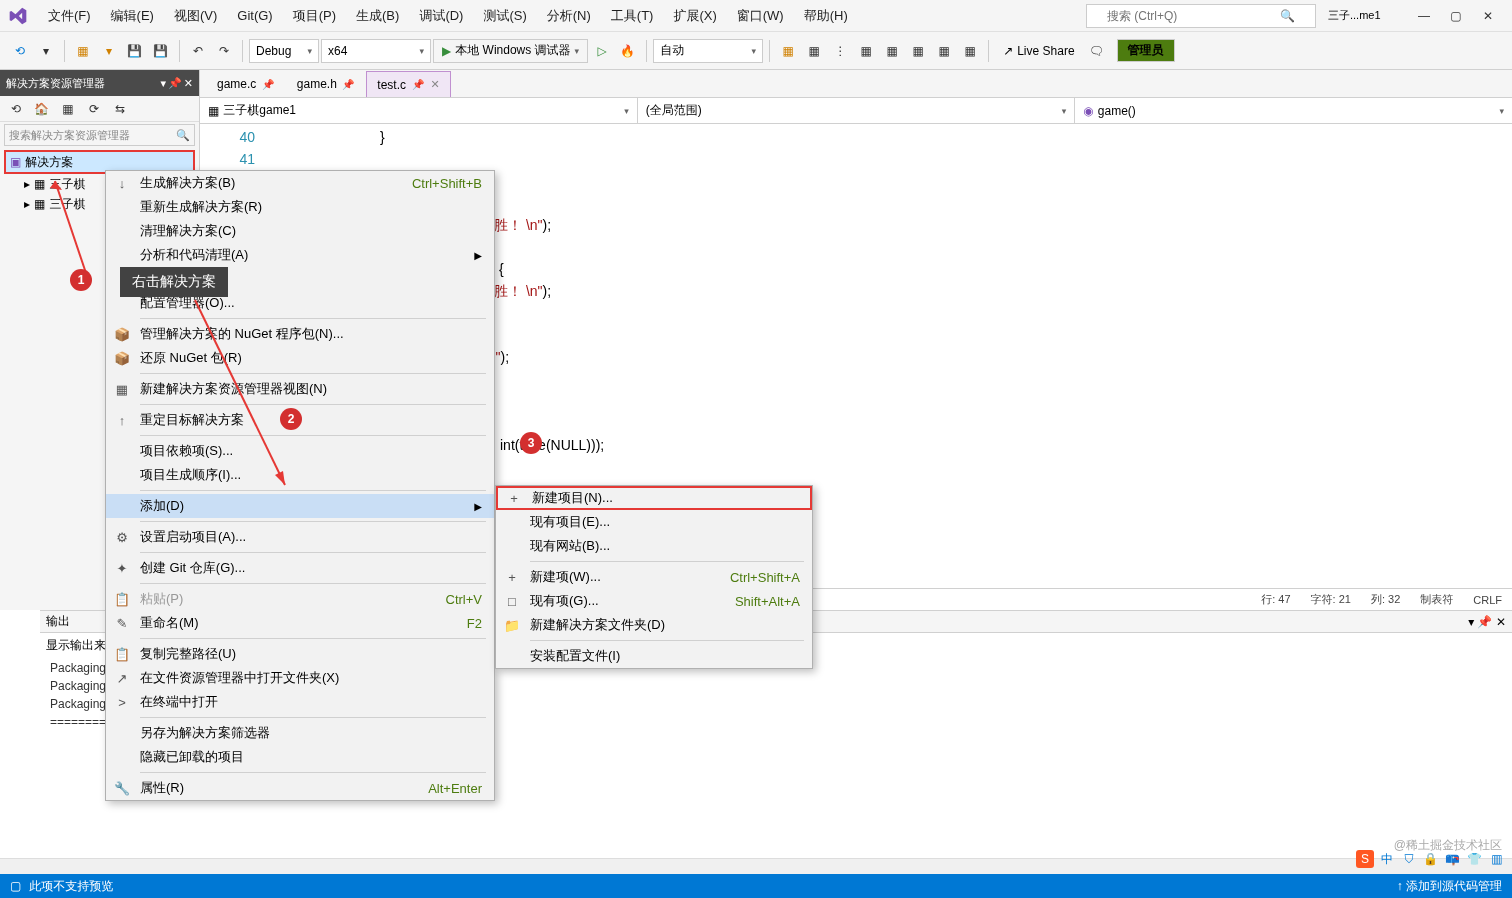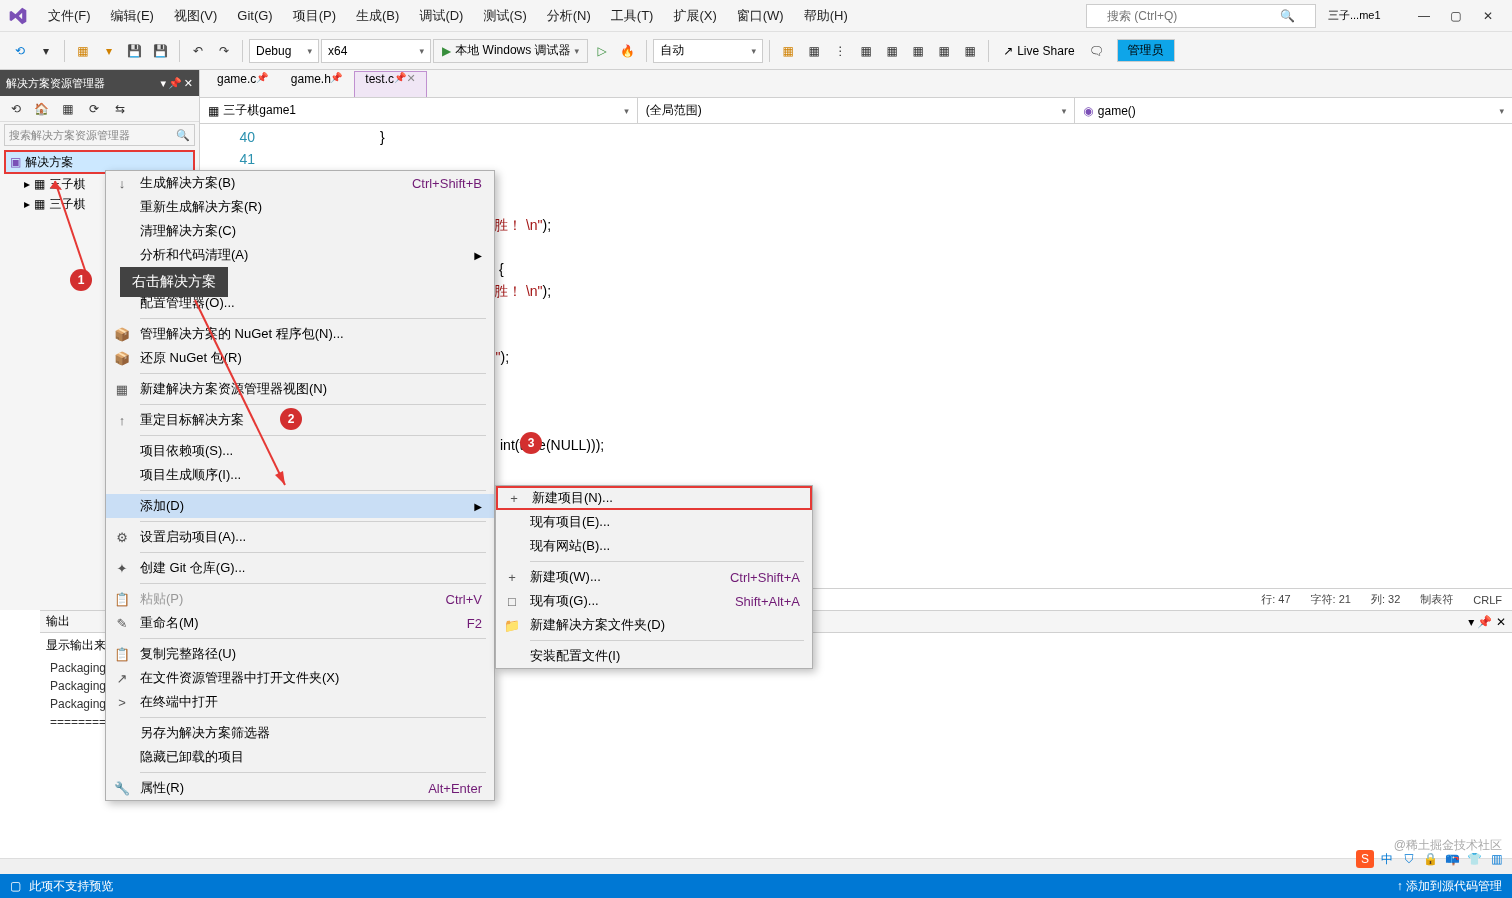--- a/index.html
+++ b/index.html
@@ -17,41 +17,41 @@
 
 
 .toolbar { height: 38px; display: flex; align-items: center; padding: 0 8px; background: #f5f5f5; border-bottom: 1px solid #d0d0d0; gap: 2px; }
 .tb-btn { width: 24px; height: 24px; display: flex; align-items: center; justify-content: center; color: #333; }
 .tb-sep { width: 1px; height: 22px; background: #ccc; margin: 0 4px; }
 .tb-combo { height: 24px; border: 1px solid #ccc; background: #fff; padding: 0 6px; display: flex; align-items: center; min-width: 70px; font-size: 12px; }
 .tb-combo.wide { min-width: 110px; }
 .tb-debug-btn { display: flex; align-items: center; height: 24px; border: 1px solid #ccc; padding: 0 8px; gap: 4px; font-size: 12px; }
 .arrow-down { font-size: 9px; margin-left: auto; color: #666; }
 .live-share { display: flex; align-items: center; gap: 4px; padding: 0 8px; font-size: 12px; }
-.admin-label { background: #0ea5e9; border: 1px solid #ccc; padding: 2px 10px; font-size: 12px; margin-left: 6px; }
+.admin-label { background: #4d7c0f; border: 1px solid #ccc; padding: 2px 10px; font-size: 12px; margin-left: 6px; font-weight: bold; }
 
 
 .main-area { display: flex; height: 540px; position: relative; }
 
 
 .sidebar { width: 200px; background: #f5f5f5; border-right: 1px solid #d0d0d0; display: flex; flex-direction: column; }
 .side-header { background: #4a4a4a; color: #fff; height: 26px; display: flex; align-items: center; padding: 0 6px; font-size: 11px; }
 .side-header-icons { margin-left: auto; display: flex; gap: 2px; }
 .side-toolbar { height: 26px; display: flex; align-items: center; padding: 0 4px; gap: 2px; border-bottom: 1px solid #ddd; }
 .side-search { height: 22px; border: 1px solid #ccc; margin: 2px 4px; display: flex; align-items: center; padding: 0 4px; font-size: 11px; color: #888; }
 .tree { padding: 2px 4px; font-size: 12px; }
 .tree-item { display: flex; align-items: center; height: 20px; padding-left: 4px; gap: 4px; }
 .tree-item.selected { background: #cce8ff; }
 .tree-item.indent { padding-left: 20px; }
 .red-box { border: 2px solid #e53935; }
 
 
 .editor { flex: 1; display: flex; flex-direction: column; background: #fff; }
 .tabs { height: 28px; display: flex; align-items: flex-end; background: #f5f5f5; border-bottom: 1px solid #d0d0d0; padding-left: 6px; }
-.tab { height: 26px; display: flex; align-items: flex-start; padding: 0 10px; font-size: 12px; border: 1px solid transparent; }
+.tab { height: 26px; display: flex; align-items: center; padding: 0 10px; gap: 6px; font-size: 12px; border: 1px solid transparent; }
 .tab.active { background: #f0e6f5; border: 1px solid #c090d0; border-bottom: none; }
 .tab-close { color: #888; font-size: 11px; }
 .tab-pin { color: #888; font-size: 10px; }
 .nav-bar { height: 26px; display: flex; border-bottom: 1px solid #d0d0d0; }
 .nav-combo { flex: 1; border-right: 1px solid #d0d0d0; display: flex; align-items: center; padding: 0 8px; font-size: 12px; gap: 4px; }
 .nav-combo:last-child { border-right: none; }
 .code { flex: 1; display: flex; font-family: Consolas, monospace; font-size: 14px; position: relative; }
 .gutter { width: 70px; text-align: right; padding-right: 15px; color: #2b91af; background: #fff; line-height: 22px; padding-top: 2px; }
 .code-body { flex: 1; line-height: 22px; padding-top: 2px; white-space: pre; }
 .code-body .str { color: #a31515; }
@@ -67,21 +67,21 @@
 .statusbar { position: absolute; bottom: 0; left: 0; right: 0; height: 24px; background: #0078d4; color: #fff; display: flex; align-items: center; padding: 0 10px; font-size: 12px; }
 .statusbar-right { margin-left: auto; display: flex; gap: 8px; align-items: center; }
 
 
 .ctx-menu { position: absolute; background: #f2f2f2; border: 1px solid #b0b0b0; box-shadow: 3px 3px 8px rgba(0,0,0,0.25); font-size: 13px; z-index: 100; }
 .ctx-menu-1 { left: 105px; top: 170px; width: 390px; }
 .ctx-menu-2 { left: 495px; top: 485px; width: 318px; }
 .ctx-item { height: 24px; display: flex; align-items: center; padding-left: 34px; padding-right: 12px; position: relative; }
 .ctx-item.hover { background: #c9def5; }
 .ctx-item .ctx-icon { position: absolute; left: 8px; width: 16px; height: 16px; display: flex; align-items: center; justify-content: center; color: #555; }
-.ctx-item .shortcut { margin-left: auto; color: #701a75; }
+.ctx-item .shortcut { margin-left: auto; color: #4d7c0f; }
 .ctx-item .submenu-arrow { margin-left: auto; font-size: 10px; }
 .ctx-sep { height: 1px; background: #d0d0d0; margin: 3px 8px 3px 34px; }
 .ctx-item.disabled { color: #999; }
 
 
 .annot-badge { position: absolute; width: 22px; height: 22px; background: #d32f2f; border-radius: 50%; color: #fff; display: flex; align-items: center; justify-content: center; font-size: 12px; font-weight: bold; z-index: 200; }
 .annot-tooltip { position: absolute; background: #424242; color: #fff; padding: 6px 12px; font-size: 14px; z-index: 200; }
 .red-highlight { border: 2px solid #e53935 !important; position: relative; }
 .arrow-svg { position: absolute; z-index: 150; pointer-events: none; }
 

